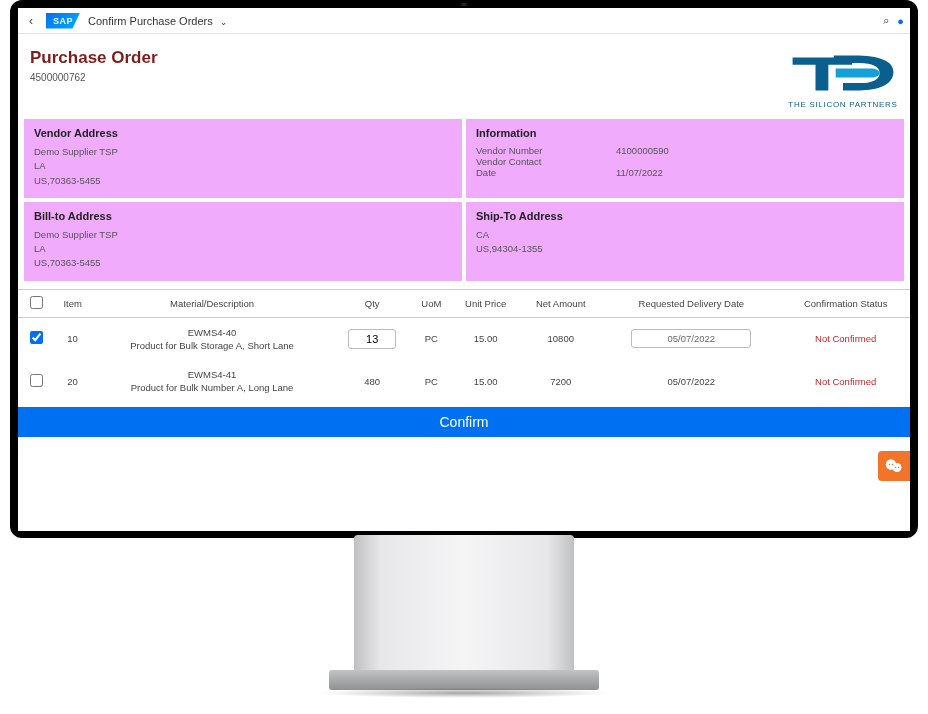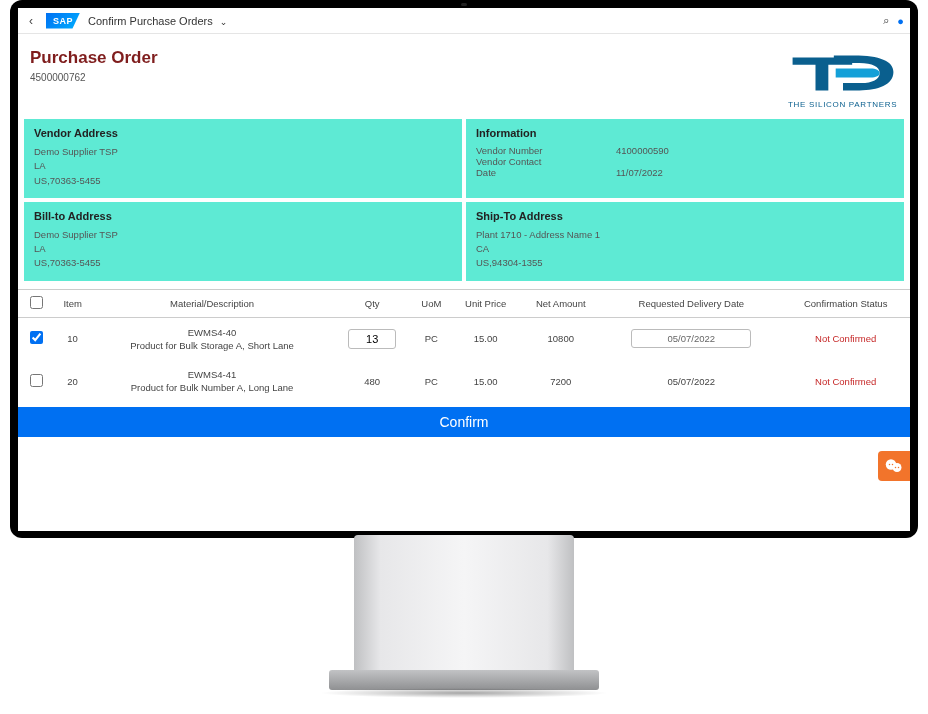--- a/index.html
+++ b/index.html
@@ -66,37 +66,37 @@
 
   .page-header {
     padding: 14px 12px 6px 12px;
     display:flex;
     align-items:flex-start;
   }
   .page-titles h1 { font-size: 17px; font-weight:700; color:#7f1d1d; margin-bottom:4px;}
   .page-titles .subtitle { font-size: 10px; color:#555;}
   .tsp-logo {
     margin-left:auto;
-    text-align: left;
+    text-align: center;
   }
   .tsp-mark {
     width: 110px; height: 50px;
     position: relative;
   }
   .tsp-mark svg { width:100%; height:100%; }
   .tsp-logo .logo-text { font-size:8px; letter-spacing:0.7px; color:#0a5f8e; margin-top:2px; font-weight:500;}
 
   .info-grid {
     display: grid;
     grid-template-columns: 1fr 1fr;
     gap: 4px;
     padding: 4px 6px;
   }
   .info-card {
-    background: #5eead4;
+    background: #f0abfc;
     padding: 8px 10px 10px 10px;
   }
   .info-card h3 { font-size: 11px; font-weight:700; color:#222; margin-bottom:6px;}
   .info-card .line { font-size: 9.5px; color:#555; line-height:1.5;}
   .info-kv { display:flex; }
   .info-kv .k { width: 140px; color:#555; font-size:9.5px;}
   .info-kv .v { color:#555; font-size:9.5px;}
 
   .table-wrap { margin-top:4px; }
   .tbl { width:100%; border-collapse:collapse; font-size:9.5px; color:#444;}
@@ -247,21 +247,20 @@
         </div>
       </div>
       <div class="info-card">
         <h3>Bill-to Address</h3>
         <div class="line">Demo Supplier TSP</div>
         <div class="line">LA</div>
         <div class="line">US,70363-5455</div>
       </div>
       <div class="info-card">
         <h3>Ship-To Address</h3>
-        <div class="line">Plant 1710 - Address Name 1</div>
         <div class="line">CA</div>
         <div class="line">US,94304-1355</div>
       </div>
     </div>
 
     <div class="table-wrap">
       <table class="tbl">
         <thead>
           <tr>
             <th style="width:36px;"><input type="checkbox" style=""></th>

